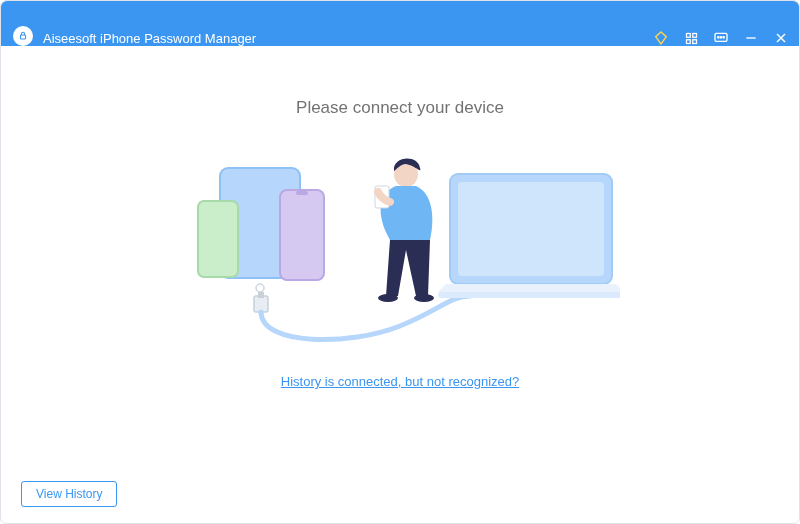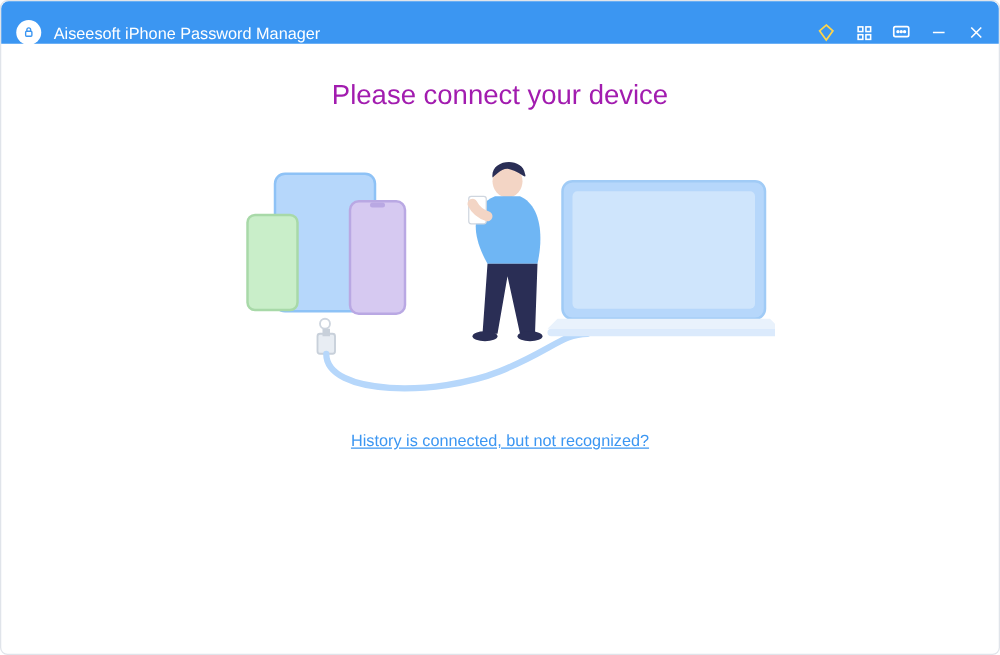--- a/index.html
+++ b/index.html
@@ -13,25 +13,25 @@
     .window {
       width: 100%;
       height: 100%;
       border: 1px solid #e0e4ea;
       border-radius: 6px;
       display: flex;
       flex-direction: column;
       background: #fff;
     }
     .titlebar {
-      height: 34px;
+      height: 45px;
       background: #3b96f2;
       border-radius: 6px 6px 0 0;
       display: flex;
-      align-items: center;
+      align-items: flex-end;
       padding: 16px 10px 0 12px;
       color: #fff;
     }
     .app-icon {
       width: 20px; height: 20px;
       border-radius: 50%;
       background: #fff;
       display: flex;
       align-items: center;
       justify-content: center;
@@ -59,24 +59,24 @@
     .titlebar-icon.accent { color: #ffd54a; }
     .content {
       flex: 1;
       position: relative;
       padding: 28px 20px 18px 20px;
       display: flex;
       flex-direction: column;
       align-items: center;
     }
     .heading {
-      color: #a21caf;
-      font-size: 22px;
+      color: #737373;
+      font-size: 17px;
       font-weight: 500;
-      margin-top: 0;
+      margin-top: 24px;
       margin-bottom: 28px;
     }
     .illustration-wrap {
       width: 440px;
       height: 200px;
       position: relative;
       margin-bottom: 18px;
     }
     .help-link {
       color: #3b96f2;
@@ -173,14 +173,15 @@
 
         <rect x="270" y="28" width="162" height="110" rx="8" fill="#b6d7fb" stroke="#a0cbf6" stroke-width="2"></rect>
         <rect x="278" y="36" width="146" height="94" rx="4" fill="#cfe5fc"></rect>
         <path d="M258 146 L 444 146 L 436 138 L 266 138 Z" fill="#e9f2fc"></path>
         <rect x="258" y="146" width="186" height="6" rx="3" fill="#dbeafc"></rect>
       </svg>
     </div>
 
     <a class="help-link">History is connected, but not recognized?</a>
 
+    <button class="view-history">View History</button>
   </div>
 </div>
 
 </body></html>

